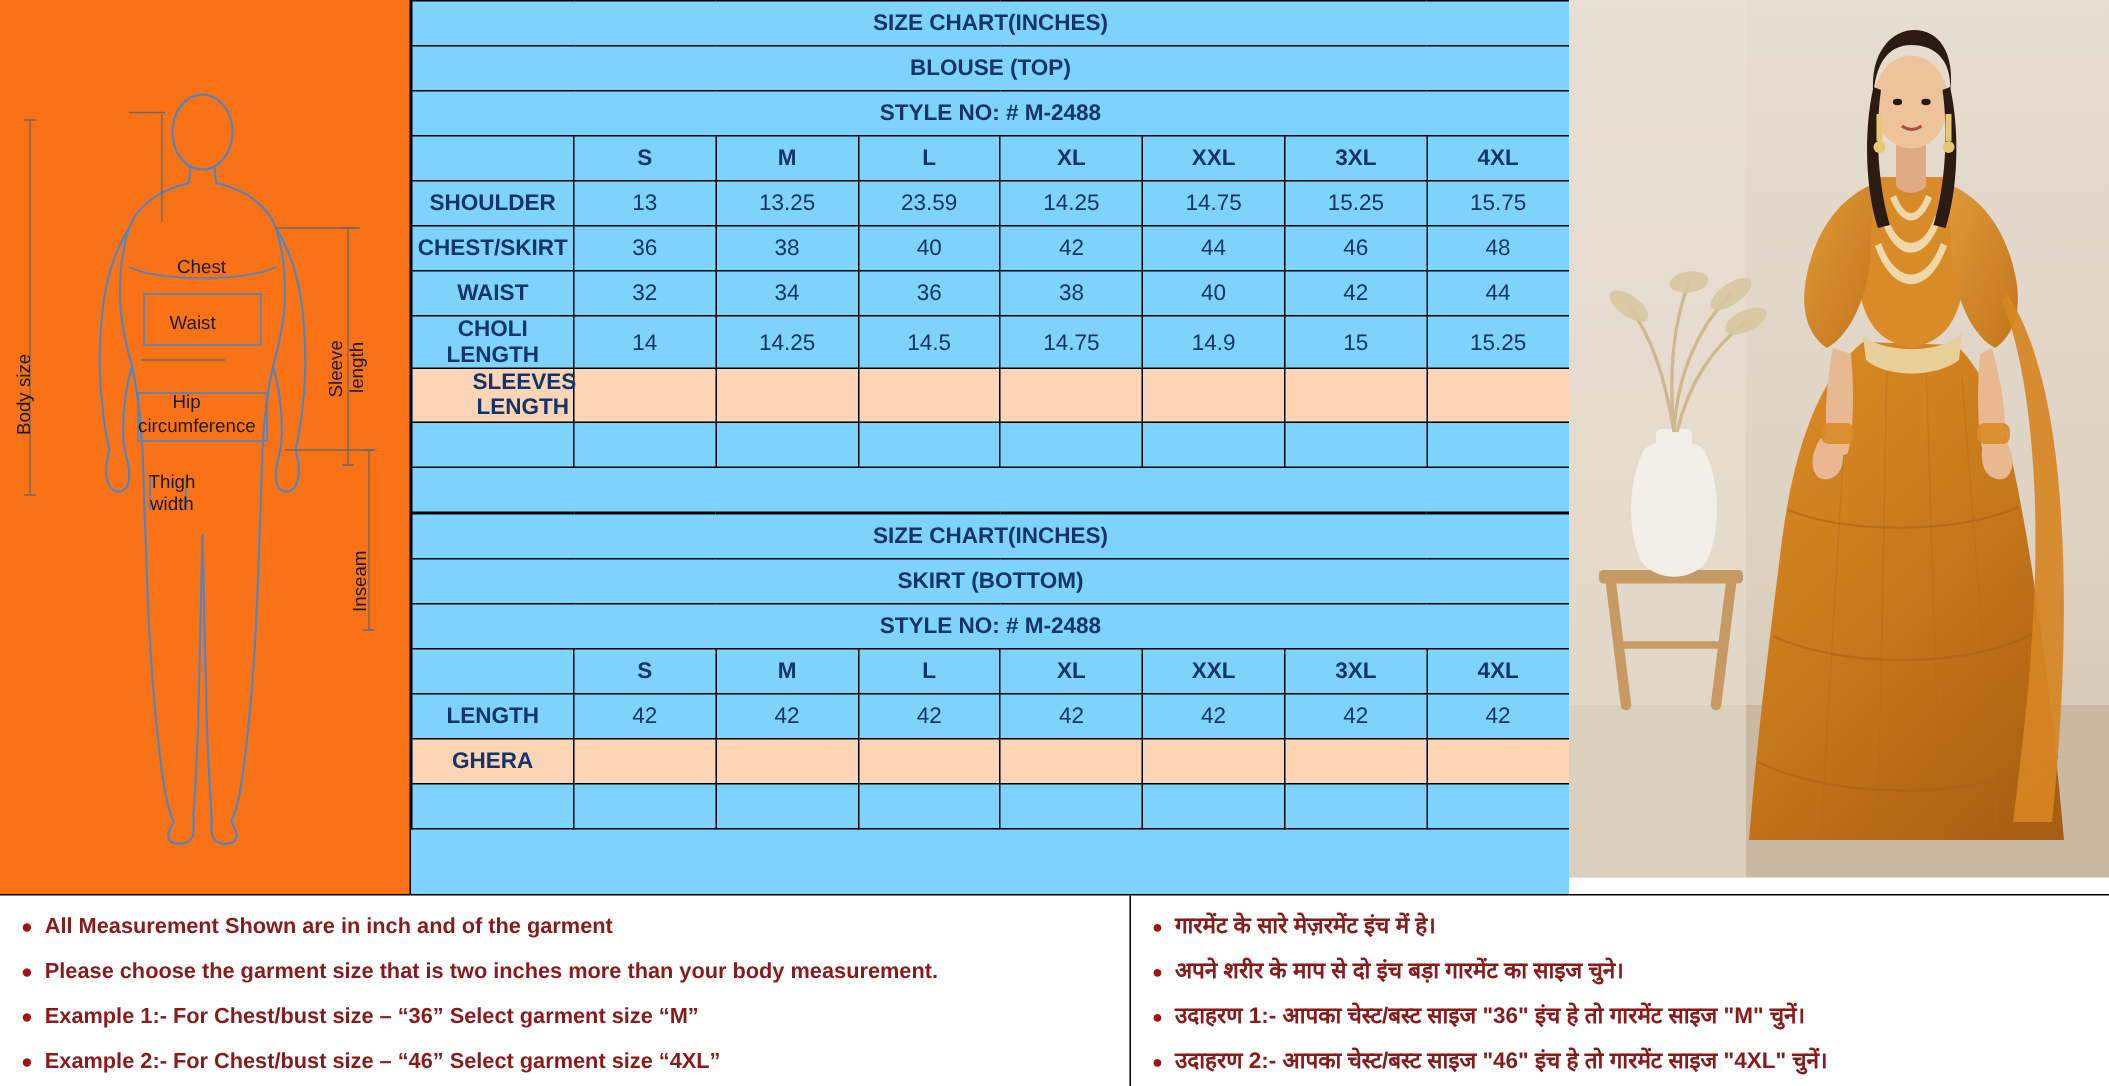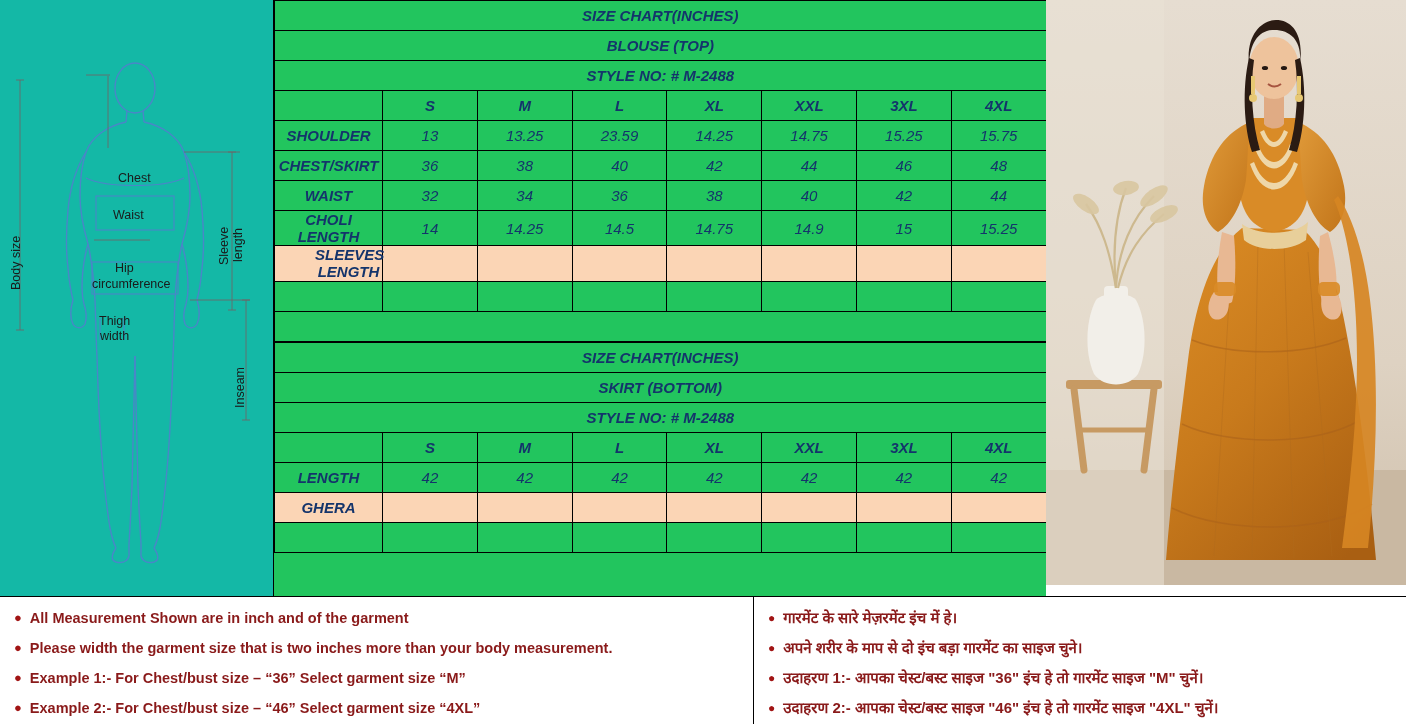--- a/index.html
+++ b/index.html
@@ -22,34 +22,33 @@
 
   
   #figure-panel {
     position: absolute;
     left: 0;
     top: 0;
     width: 274px;
     height: 596px;
     border-right: 1px solid #000;
     box-sizing: border-box;
-    background: #14b8a6;
+    background: #f97316;
   }
   #figure-svg { position: absolute; left: 0; top: 0; }
 
   
   #chart-panel {
     position: absolute;
     left: 274px;
     top: 0;
     width: 772px;
     height: 596px;
     box-sizing: border-box;
-    background: #22c55e;
-    font-style: italic;
+    background: #7dd3fc;
   }
   table.sizechart {
     border-collapse: collapse;
     width: 772px;
     table-layout: fixed;
   }
   table.sizechart td {
     border: 1px solid #000;
     text-align: center;
     vertical-align: middle;
@@ -493,21 +492,21 @@
   </div>
 
   <div id="notes">
     <div id="notes-en">
       <div class="note-line">
         <span class="bullet">●</span>
         <span>All Measurement Shown are in inch and of the garment</span>
       </div>
       <div class="note-line">
         <span class="bullet">●</span>
-        <span>Please width the garment size that is two inches more than your body measurement.</span>
+        <span>Please choose the garment size that is two inches more than your body measurement.</span>
       </div>
       <div class="note-line">
         <span class="bullet">●</span>
         <span>Example 1:- For Chest/bust size – “36” Select garment size “M”</span>
       </div>
       <div class="note-line">
         <span class="bullet">●</span>
         <span>Example 2:- For Chest/bust size – “46” Select garment size “4XL”</span>
       </div>
     </div>

